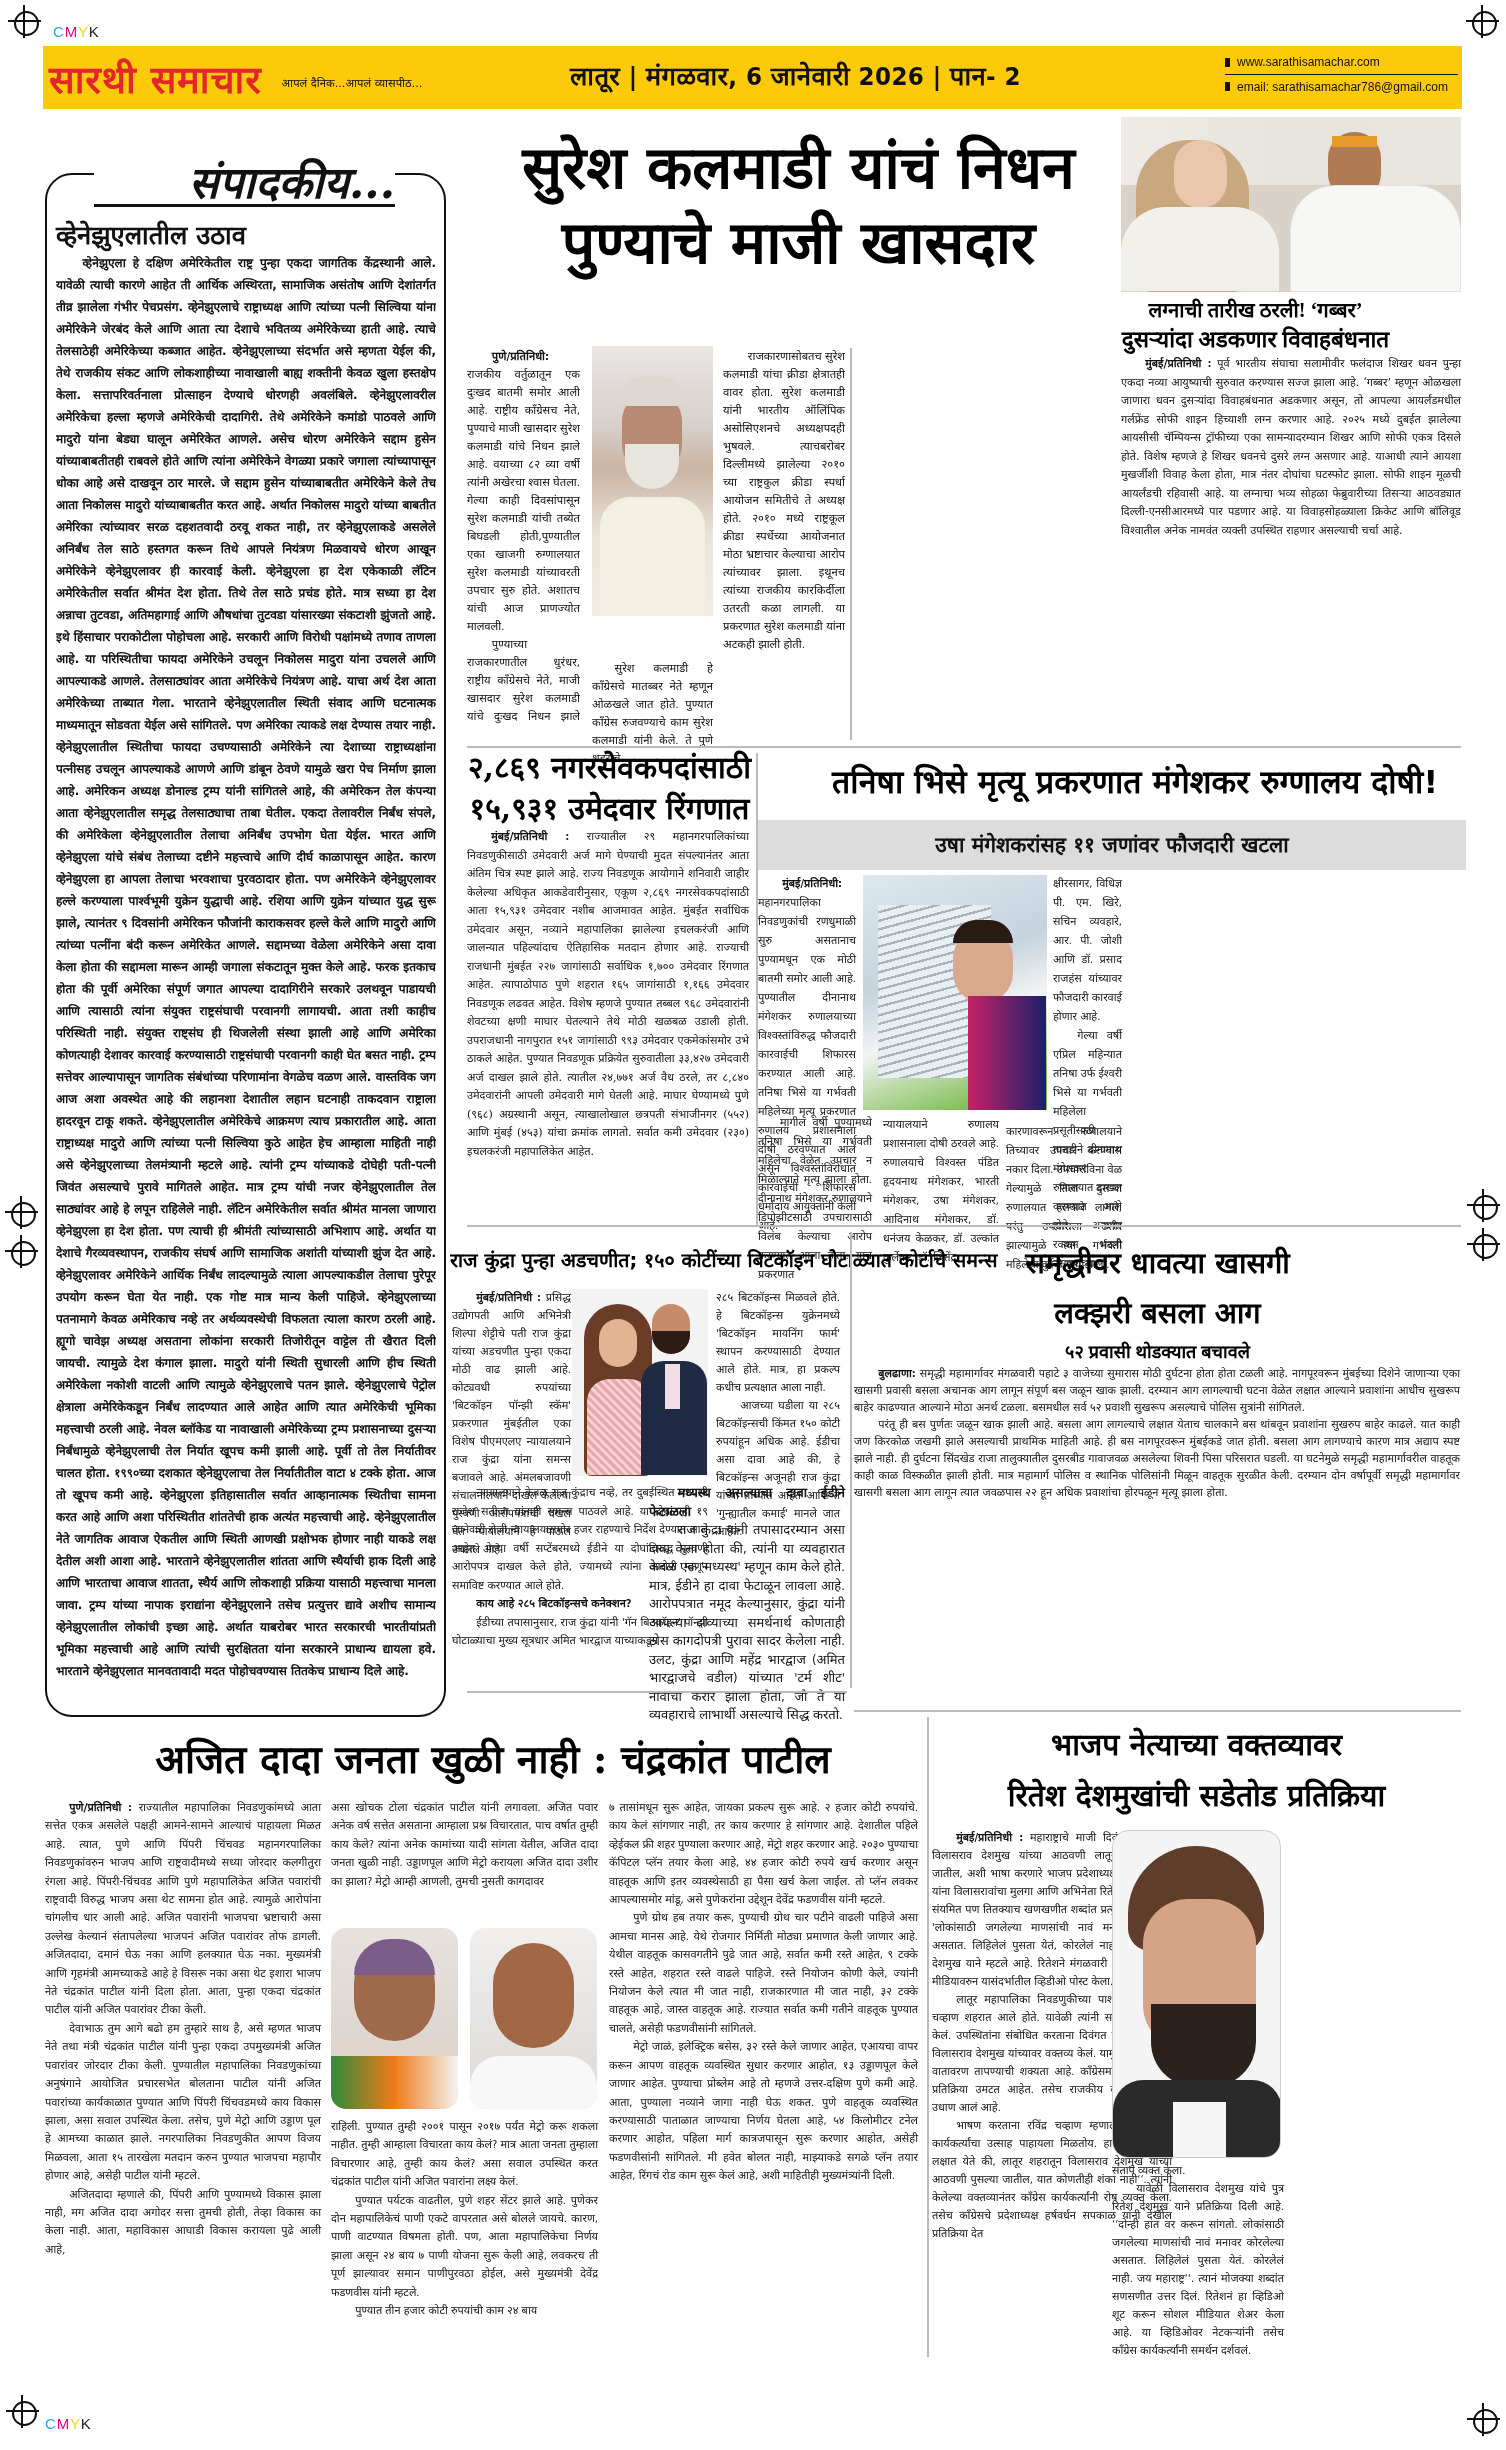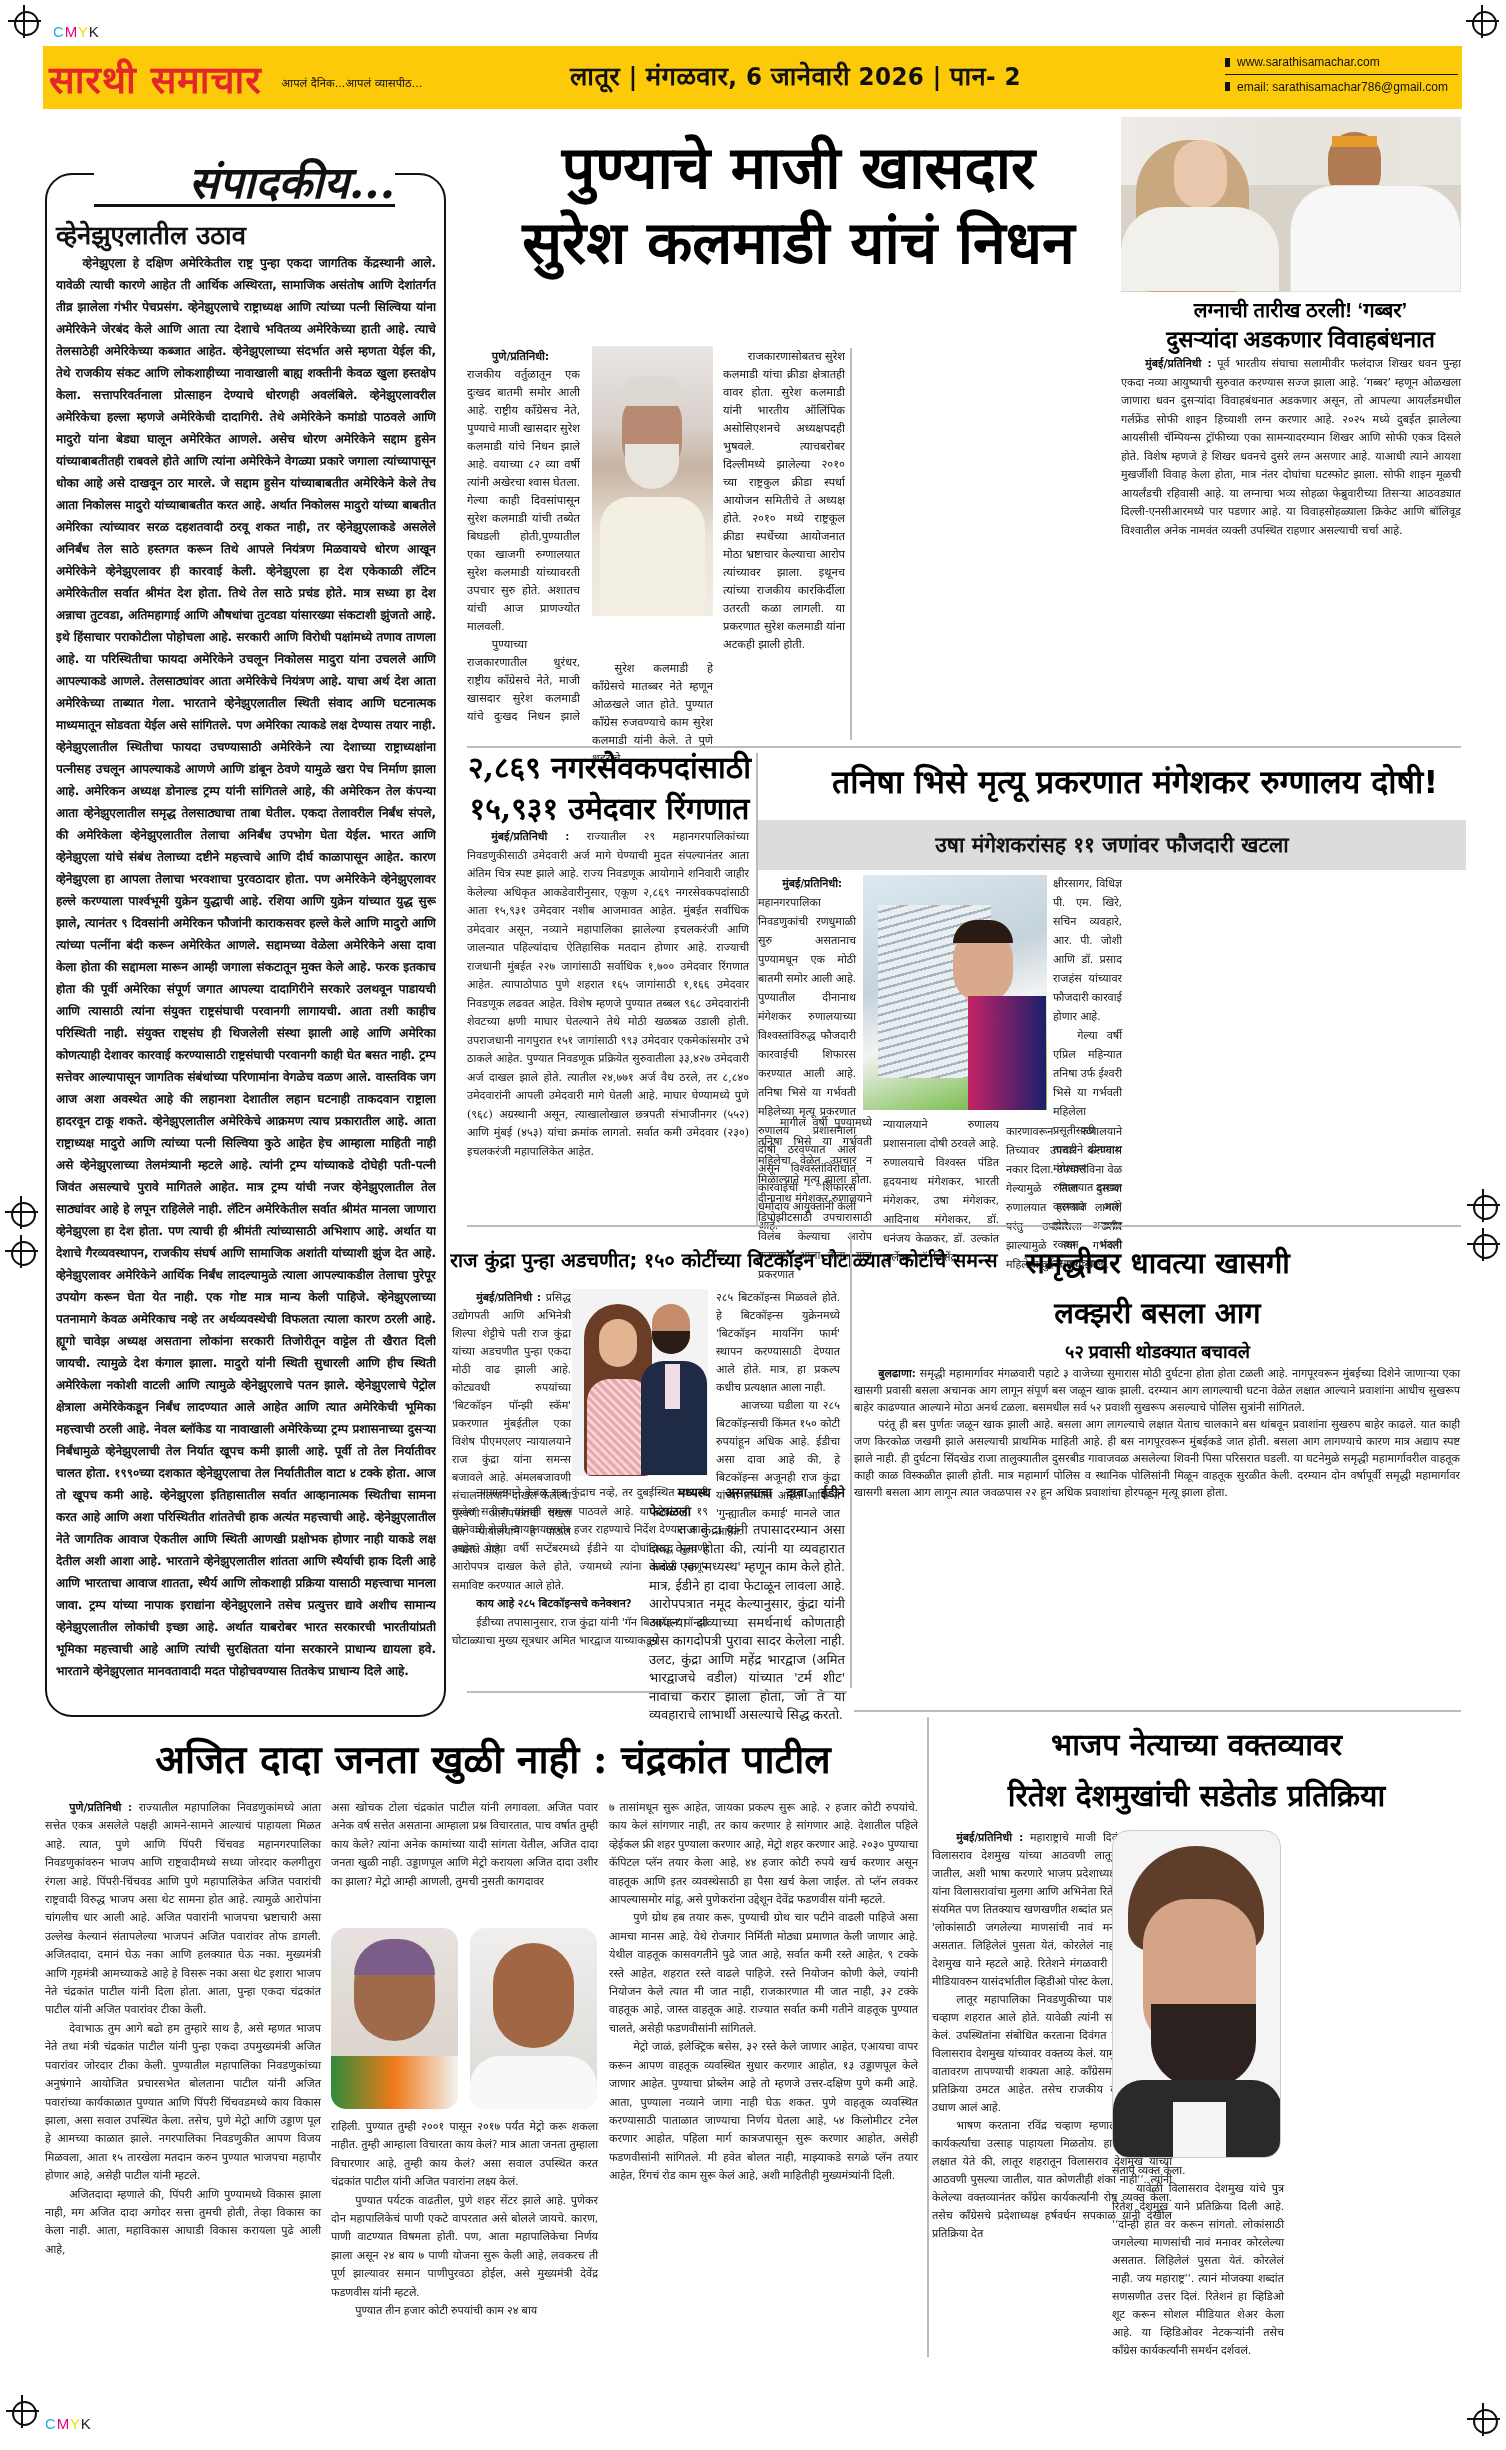--- a/index.html
+++ b/index.html
@@ -81,22 +81,22 @@
       </div>
   </div>
 </div>
 
 <div class="abs ed-box"></div>
 <div class="abs ed-title">संपादकीय...</div>
 <div class="abs ed-head">व्हेनेझुएलातील उठाव</div>
 <div class="abs ed-text para" style="text-align:justify;overflow:hidden;height:1461px">व्हेनेझुएला हे दक्षिण अमेरिकेतील राष्ट्र पुन्हा एकदा जागतिक केंद्रस्थानी आले. यावेळी त्याची कारणे आहेत ती आर्थिक अस्थिरता, सामाजिक असंतोष आणि देशांतर्गत तीव्र झालेला गंभीर पेचप्रसंग. व्हेनेझुएलाचे राष्ट्राध्यक्ष आणि त्यांच्या पत्नी सिल्विया यांना अमेरिकेने जेरबंद केले आणि आता त्या देशाचे भवितव्य अमेरिकेच्या हाती आहे. त्याचे तेलसाठेही अमेरिकेच्या कब्जात आहेत. व्हेनेझुएलाच्या संदर्भात असे म्हणता येईल की, तेथे राजकीय संकट आणि लोकशाहीच्या नावाखाली बाह्य शक्तीनी केवळ खुला हस्तक्षेप केला. सत्तापरिवर्तनाला प्रोत्साहन देण्याचे धोरणही अवलंबिले. व्हेनेझुएलावरील अमेरिकेचा हल्ला म्हणजे अमेरिकेची दादागिरी. तेथे अमेरिकेने कमांडो पाठवले आणि मादुरो यांना बेड्या घालून अमेरिकेत आणले. असेच धोरण अमेरिकेने सद्दाम हुसेन यांच्याबाबतीतही राबवले होते आणि त्यांना अमेरिकेने वेगळ्या प्रकारे जगाला त्यांच्यापासून धोका आहे असे दाखवून ठार मारले. जे सद्दाम हुसेन यांच्याबाबतीत अमेरिकेने केले तेच आता निकोलस मादुरो यांच्याबाबतीत करत आहे. अर्थात निकोलस मादुरो यांच्या बाबतीत अमेरिका त्यांच्यावर सरळ दहशतवादी ठरवू शकत नाही, तर व्हेनेझुएलाकडे असलेले अनिर्बंध तेल साठे हस्तगत करून तिथे आपले नियंत्रण मिळवायचे धोरण आखून अमेरिकेने व्हेनेझुएलावर ही कारवाई केली. व्हेनेझुएला हा देश एकेकाळी लॅटिन अमेरिकेतील सर्वात श्रीमंत देश होता. तिथे तेल साठे प्रचंड होते. मात्र सध्या हा देश अन्नाचा तुटवडा, अतिमहागाई आणि औषधांचा तुटवडा यांसारख्या संकटाशी झुंजतो आहे. इथे हिंसाचार पराकोटीला पोहोचला आहे. सरकारी आणि विरोधी पक्षांमध्ये तणाव ताणला आहे. या परिस्थितीचा फायदा अमेरिकेने उचलून निकोलस मादुरा यांना उचलले आणि आपल्याकडे आणले. तेलसाठ्यांवर आता अमेरिकेचे नियंत्रण आहे. याचा अर्थ देश आता अमेरिकेच्या ताब्यात गेला. भारताने व्हेनेझुएलातील स्थिती संवाद आणि घटनात्मक माध्यमातून सोडवता येईल असे सांगितले. पण अमेरिका त्याकडे लक्ष देण्यास तयार नाही. व्हेनेझुएलातील स्थितीचा फायदा उचण्यासाठी अमेरिकेने त्या देशाच्या राष्ट्राध्यक्षांना पत्नीसह उचलून आपल्याकडे आणणे आणि डांबून ठेवणे यामुळे खरा पेच निर्माण झाला आहे. अमेरिकन अध्यक्ष डोनाल्ड ट्रम्प यांनी सांगितले आहे, की अमेरिकन तेल कंपन्या आता व्हेनेझुएलातील समृद्ध तेलसाठ्याचा ताबा घेतील. एकदा तेलावरील निर्बंध संपले, की अमेरिकेला व्हेनेझुएलातील तेलाचा अनिर्बंध उपभोग घेता येईल. भारत आणि व्हेनेझुएला यांचे संबंध तेलाच्या दष्टीने महत्त्वाचे आणि दीर्घ काळापासून आहेत. कारण व्हेनेझुएला हा आपला तेलाचा भरवशाचा पुरवठादार होता. पण अमेरिकेने व्हेनेझुएलावर हल्ले करण्याला पार्श्वभूमी युक्रेन युद्धाची आहे. रशिया आणि युक्रेन यांच्यात युद्ध सुरू झाले, त्यानंतर ९ दिवसांनी अमेरिकन फौजांनी काराकसवर हल्ले केले आणि मादुरो आणि त्यांच्या पत्नींना बंदी करून अमेरिकेत आणले. सद्दामच्या वेळेला अमेरिकेने असा दावा केला होता की सद्दामला मारून आम्ही जगाला संकटातून मुक्त केले आहे. फरक इतकाच होता की पूर्वी अमेरिका संपूर्ण जगात आपल्या दादागिरीने सरकारे उलथवून पाडायची आणि त्यासाठी त्यांना संयुक्त राष्ट्रसंघाची परवानगी लागायची. आता तशी काहीच परिस्थिती नाही. संयुक्त राष्ट्संघ ही थिजलेली संस्था झाली आहे आणि अमेरिका कोणत्याही देशावर कारवाई करण्यासाठी राष्ट्रसंघाची परवानगी काही घेत बसत नाही. ट्रम्प सत्तेवर आल्यापासून जागतिक संबंधांच्या परिणामांना वेगळेच वळण आले. वास्तविक जग आज अशा अवस्थेत आहे की लहानशा देशातील लहान घटनाही ताकदवान राष्ट्राला हादरवून टाकू शकते. व्हेनेझुएलातील अमेरिकेचे आक्रमण त्याच प्रकारातील आहे. आता राष्ट्राध्यक्ष मादुरो आणि त्यांच्या पत्नी सिल्विया कुठे आहेत हेच आम्हाला माहिती नाही असे व्हेनेझुएलाच्या तेलमंत्र्यानी म्हटले आहे. त्यांनी ट्रम्प यांच्याकडे दोघेही पती-पत्नी जिवंत असल्याचे पुरावे मागितले आहेत. मात्र ट्रम्प यांची नजर व्हेनेझुएलातील तेल साठ्यांवर आहे हे लपून राहिलेले नाही. लॅटिन अमेरिकेतील सर्वात श्रीमंत मानला जाणारा व्हेनेझुएला हा देश होता. पण त्याची ही श्रीमंती त्यांच्यासाठी अभिशाप आहे. अर्थात या देशाचे गैरव्यवस्थापन, राजकीय संघर्ष आणि सामाजिक अशांती यांच्याशी झुंज देत आहे. व्हेनेझुएलावर अमेरिकेने आर्थिक निर्बंध लादल्यामुळे त्याला आपल्याकडील तेलाचा पुरेपूर उपयोग करून घेता येत नाही. एक गोष्ट मात्र मान्य केली पाहिजे. व्हेनेझुएलाच्या पतनामागे केवळ अमेरिकाच नव्हे तर अर्थव्यवस्थेची विफलता त्याला कारण ठरली आहे. ह्यूगो चावेझ अध्यक्ष असताना लोकांना सरकारी तिजोरीतून वाट्टेल ती खैरात दिली जायची. त्यामुळे देश कंगाल झाला. मादुरो यांनी स्थिती सुधारली आणि हीच स्थिती अमेरिकेला नकोशी वाटली आणि त्यामुळे व्हेनेझुएलाचे पतन झाले. व्हेनेझुएलाचे पेट्रोल क्षेत्राला अमेरिकेकडून निर्बंध लादण्यात आले आहेत आणि त्यात अमेरिकेची भूमिका महत्त्वाची ठरली आहे. नेवल ब्लॉकेड या नावाखाली अमेरिकेच्या ट्रम्प प्रशासनाच्या दुसऱ्या निर्बंधामुळे व्हेनेझुएलाची तेल निर्यात खूपच कमी झाली आहे. पूर्वी तो तेल निर्यातीवर चालत होता. १९९०च्या दशकात व्हेनेझुएलाचा तेल निर्यातीतील वाटा ४ टक्के होता. आज तो खूपच कमी आहे. व्हेनेझुएला इतिहासातील सर्वात आव्हानात्मक स्थितीचा सामना करत आहे आणि अशा परिस्थितीत शांततेची हाक अत्यंत महत्त्वाची आहे. व्हेनेझुएलातील नेते जागतिक आवाज ऐकतील आणि स्थिती आणखी प्रक्षोभक होणार नाही याकडे लक्ष देतील अशी आशा आहे. भारताने व्हेनेझुएलातील शांतता आणि स्थैर्याची हाक दिली आहे आणि भारताचा आवाज शातता, स्थैर्य आणि लोकशाही प्रक्रिया यासाठी महत्त्वाचा मानला जावा. ट्रम्प यांच्या नापाक इराद्यांना व्हेनेझुएलाने तसेच प्रत्युत्तर द्यावे अशीच सामान्य व्हेनेझुएलातील लोकांची इच्छा आहे. अर्थात याबरोबर भारत सरकारची भारतीयांप्रती भूमिका महत्त्वाची आहे आणि त्यांची सुरक्षितता यांना सरकारने प्राधान्य द्यायला हवे. भारताने व्हेनेझुएलात मानवतावादी मदत पोहोचवण्यास तितकेच प्राधान्य दिले आहे.</div>
 
 <div class="abs hl-big" style="left:467px;top:130px;width:663px;font-size:59px;line-height:75px;">
+  <div>सुरेश कलमाडी यांचं निधन</div>
   <div>पुण्याचे माजी खासदार</div>
-  <div>सुरेश कलमाडी यांचं निधन</div>
 </div>
 <div class="abs body-text cond" style="left:467px;top:348px;width:111px;width:111px;font-size:11.7px;line-height:18px;width:113px;left:467px">
 </div>
 <div class="abs body-text cond" style="left:467px;top:348px;width:113px;font-size:11.3px;line-height:18px;overflow:hidden;height:377px">
   <p class="para"><span class="lead">पुणे/प्रतिनिधी:</span> <span>राजकीय वर्तुळातून एक दुःखद बातमी समोर आली आहे. राष्ट्रीय काँग्रेसच नेते, पुण्याचे माजी खासदार सुरेश कलमाडी यांचे निधन झाले आहे. वयाच्या ८२ व्या वर्षी त्यांनी अखेरचा श्वास घेतला. गेल्या काही दिवसांपासून सुरेश कलमाडी यांची तब्येत बिघडली होती,पुण्यातील एका खाजगी रुग्णालयात सुरेश कलमाडी यांच्यावरती  उपचार सुरु होते. अशातच यांची आज प्राणज्योत मालवली.</span></p>
   <p class="para">पुण्याच्या राजकारणातील धुरंधर, राष्ट्रीय काँग्रेसचे नेते, माजी खासदार सुरेश कलमाडी यांचे दुःखद निधन झाले आहे. ते ८२ वर्षांचे होते. आज दुपारी दोन  वाजेपर्यंत सुरेश कलमाडी यांचे पार्थिव अंत्यदर्शनासाठी त्यांच्या पुण्यातील निवासस्थानी ठेवले जाणार आहे. त्यानंतर कलमाडी यांच्यावर अंत्यसंस्कार केले जातील.</p>
 </div>
 <div class="photo" style="left:592px;top:346px;width:121px;height:270px;background:linear-gradient(180deg,#e9e6e4 0%,#d7cfca 30%,#c9b3a2 45%,#eae4d8 70%,#f1ede4 100%)">
   <div style="position:absolute;left:30px;top:45px;width:60px;height:83px;border-radius:30px;background:#b88a73"></div>
   <div style="position:absolute;left:27px;top:30px;width:66px;height:30px;border-radius:30px 30px 7.5px 7.5px;background:#ddd8d2"></div>
@@ -111,21 +111,21 @@
 
 <div class="photo" style="left:1121px;top:117px;width:340px;height:175px;background:linear-gradient(90deg,#efece8 0%,#e6e2dc 50%,#e9e6e0 100%)">
   <div style="position:absolute;left:0;top:68px;width:340px;height:107px;background:#d8d2c8"></div>
   <div style="position:absolute;left:15px;top:22.6px;width:113px;height:152px;border-radius:53px 53px 15px 15px;background:#c9a77f"></div>
   <div style="position:absolute;left:53px;top:22.6px;width:53px;height:68px;border-radius:26px;background:#e9c7ad"></div>
   <div style="position:absolute;left:0;top:90px;width:158px;height:84px;border-radius:45px 45px 0 0;background:#f2f0ea"></div>
   <div style="position:absolute;left:207px;top:15px;width:53px;height:68px;border-radius:26px;background:#b07a52"></div>
   <div style="position:absolute;left:211px;top:19px;width:45px;height:10.5px;background:#e69a2a"></div>
   <div style="position:absolute;left:169px;top:68px;width:171px;height:107px;border-radius:45px 45px 0 0;background:#f7f7f5;border:0.8px solid #e2e2e2"></div>
 </div>
-<div class="abs hl-big" style="left:1129px;top:295px;width:343px;font-size:20.3px;line-height:30px;font-family:Liberation Sans, sans-serif;text-align:center;">
+<div class="abs hl-big" style="left:1084px;top:295px;width:343px;font-size:20.3px;line-height:30px;font-family:Liberation Serif, serif;text-align:center;">
   <div>लग्नाची तारीख ठरली! ‘गब्बर’</div>
   <div style="font-size:22.6px">दुसऱ्यांदा अडकणार विवाहबंधनात</div>
 </div>
 <div class="abs body-text" style="left:1121px;top:355px;width:340px;font-size:11px;line-height:18.5px">
   <p class="para"><span class="lead">मुंबई/प्रतिनिधी :</span> <span>पूर्व भारतीय संघाचा सलामीवीर फलंदाज शिखर धवन पुन्हा एकदा नव्या आयुष्याची सुरुवात करण्यास सज्ज झाला आहे. ‘गब्बर’ म्हणून ओळखला जाणारा धवन दुसऱ्यांदा विवाहबंधनात अडकणार असून, तो आपल्या आयर्लंडमधील गर्लफ्रेंड सोफी शाइन हिच्याशी लग्न करणार आहे. २०२५ मध्ये दुबईत झालेल्या आयसीसी चॅम्पियन्स ट्रॉफीच्या एका सामन्यादरम्यान शिखर आणि सोफी एकत्र दिसले होते. विशेष म्हणजे हे शिखर धवनचे दुसरे लग्न असणार आहे. याआधी त्याने आयशा मुखर्जीशी विवाह केला होता, मात्र नंतर दोघांचा घटस्फोट झाला. सोफी शाइन मूळची आयर्लंडची रहिवासी आहे. या लग्नाचा भव्य सोहळा फेब्रुवारीच्या तिसऱ्या आठवड्यात दिल्ली-एनसीआरमध्ये पार पडणार आहे. या विवाहसोहळ्याला क्रिकेट आणि बॉलिवूड विश्वातील अनेक नामवंत व्यक्ती उपस्थित राहणार असल्याची चर्चा आहे.</span></p>
 </div>
 
 <div class="hline" style="left:467px;top:746px;width:994px"></div>
 
 <div class="abs hl-big" style="left:467px;top:747px;width:285px;font-size:30px;line-height:41px;font-family:'DejaVu Serif',serif">

